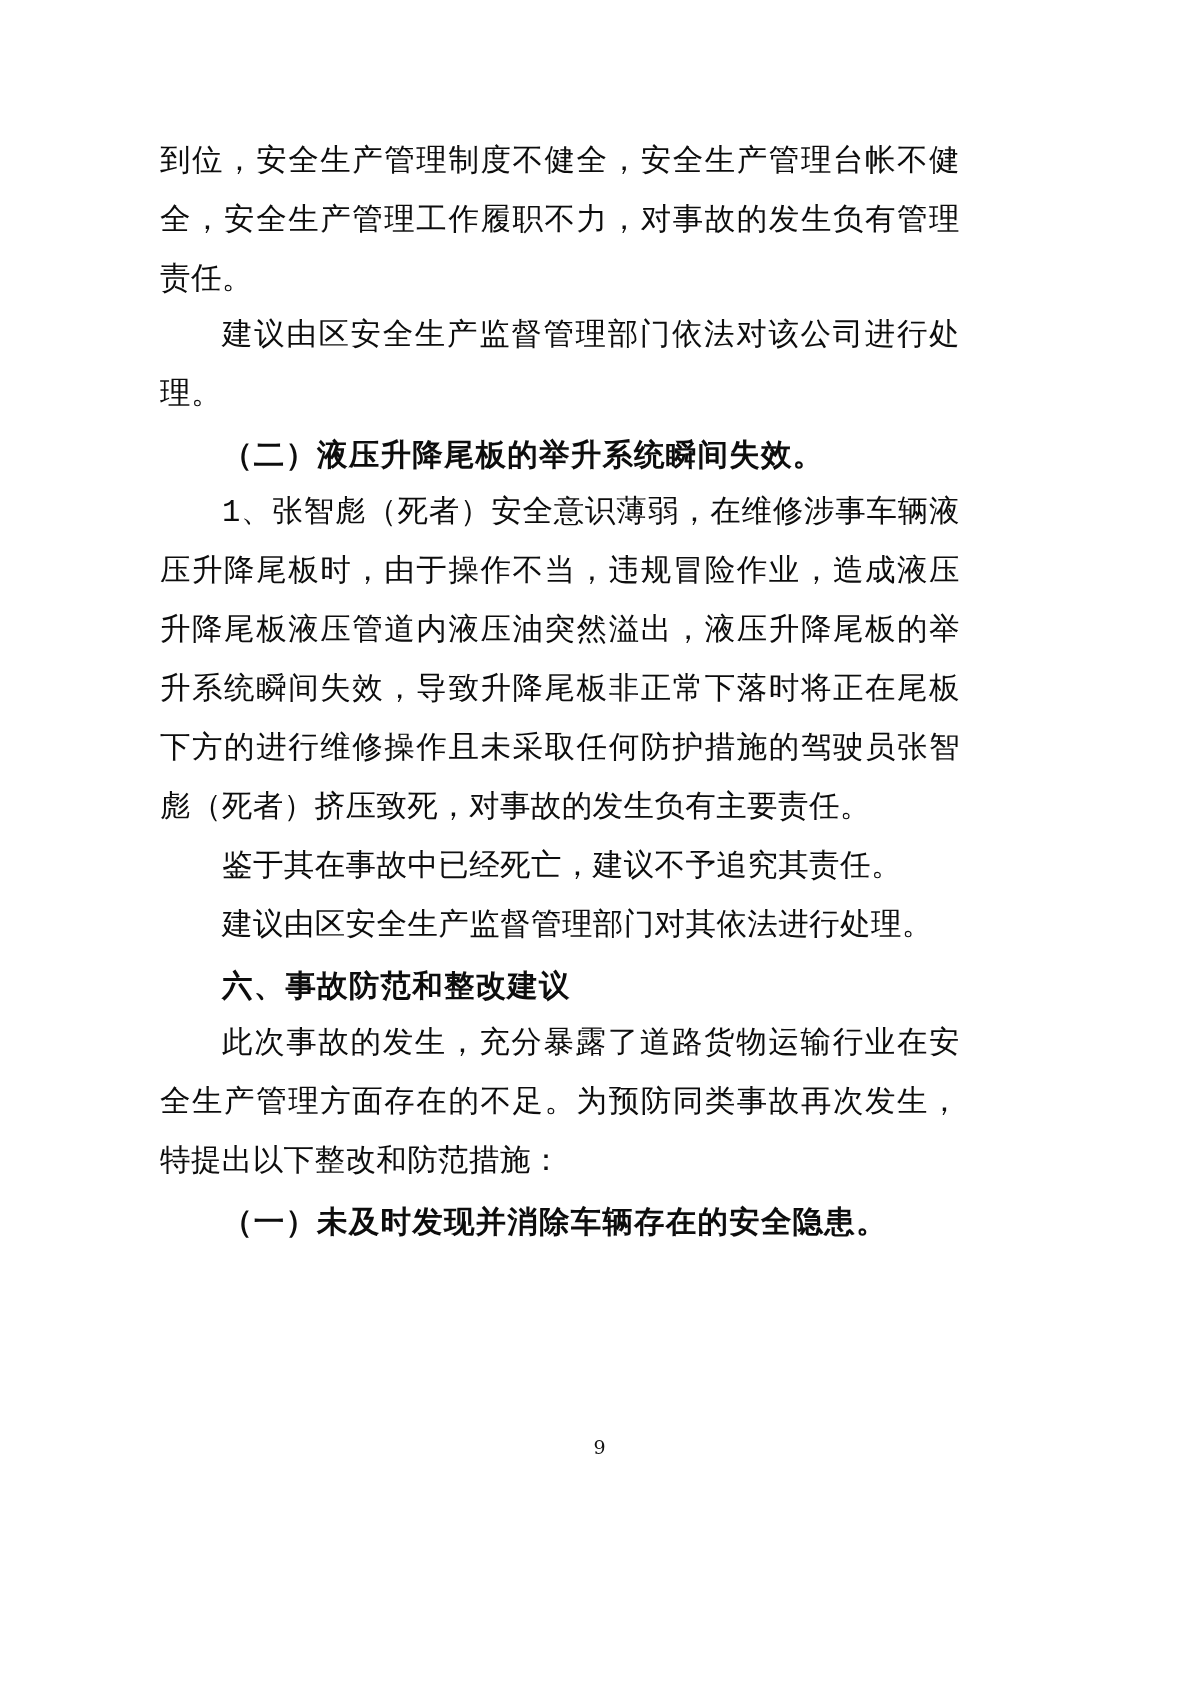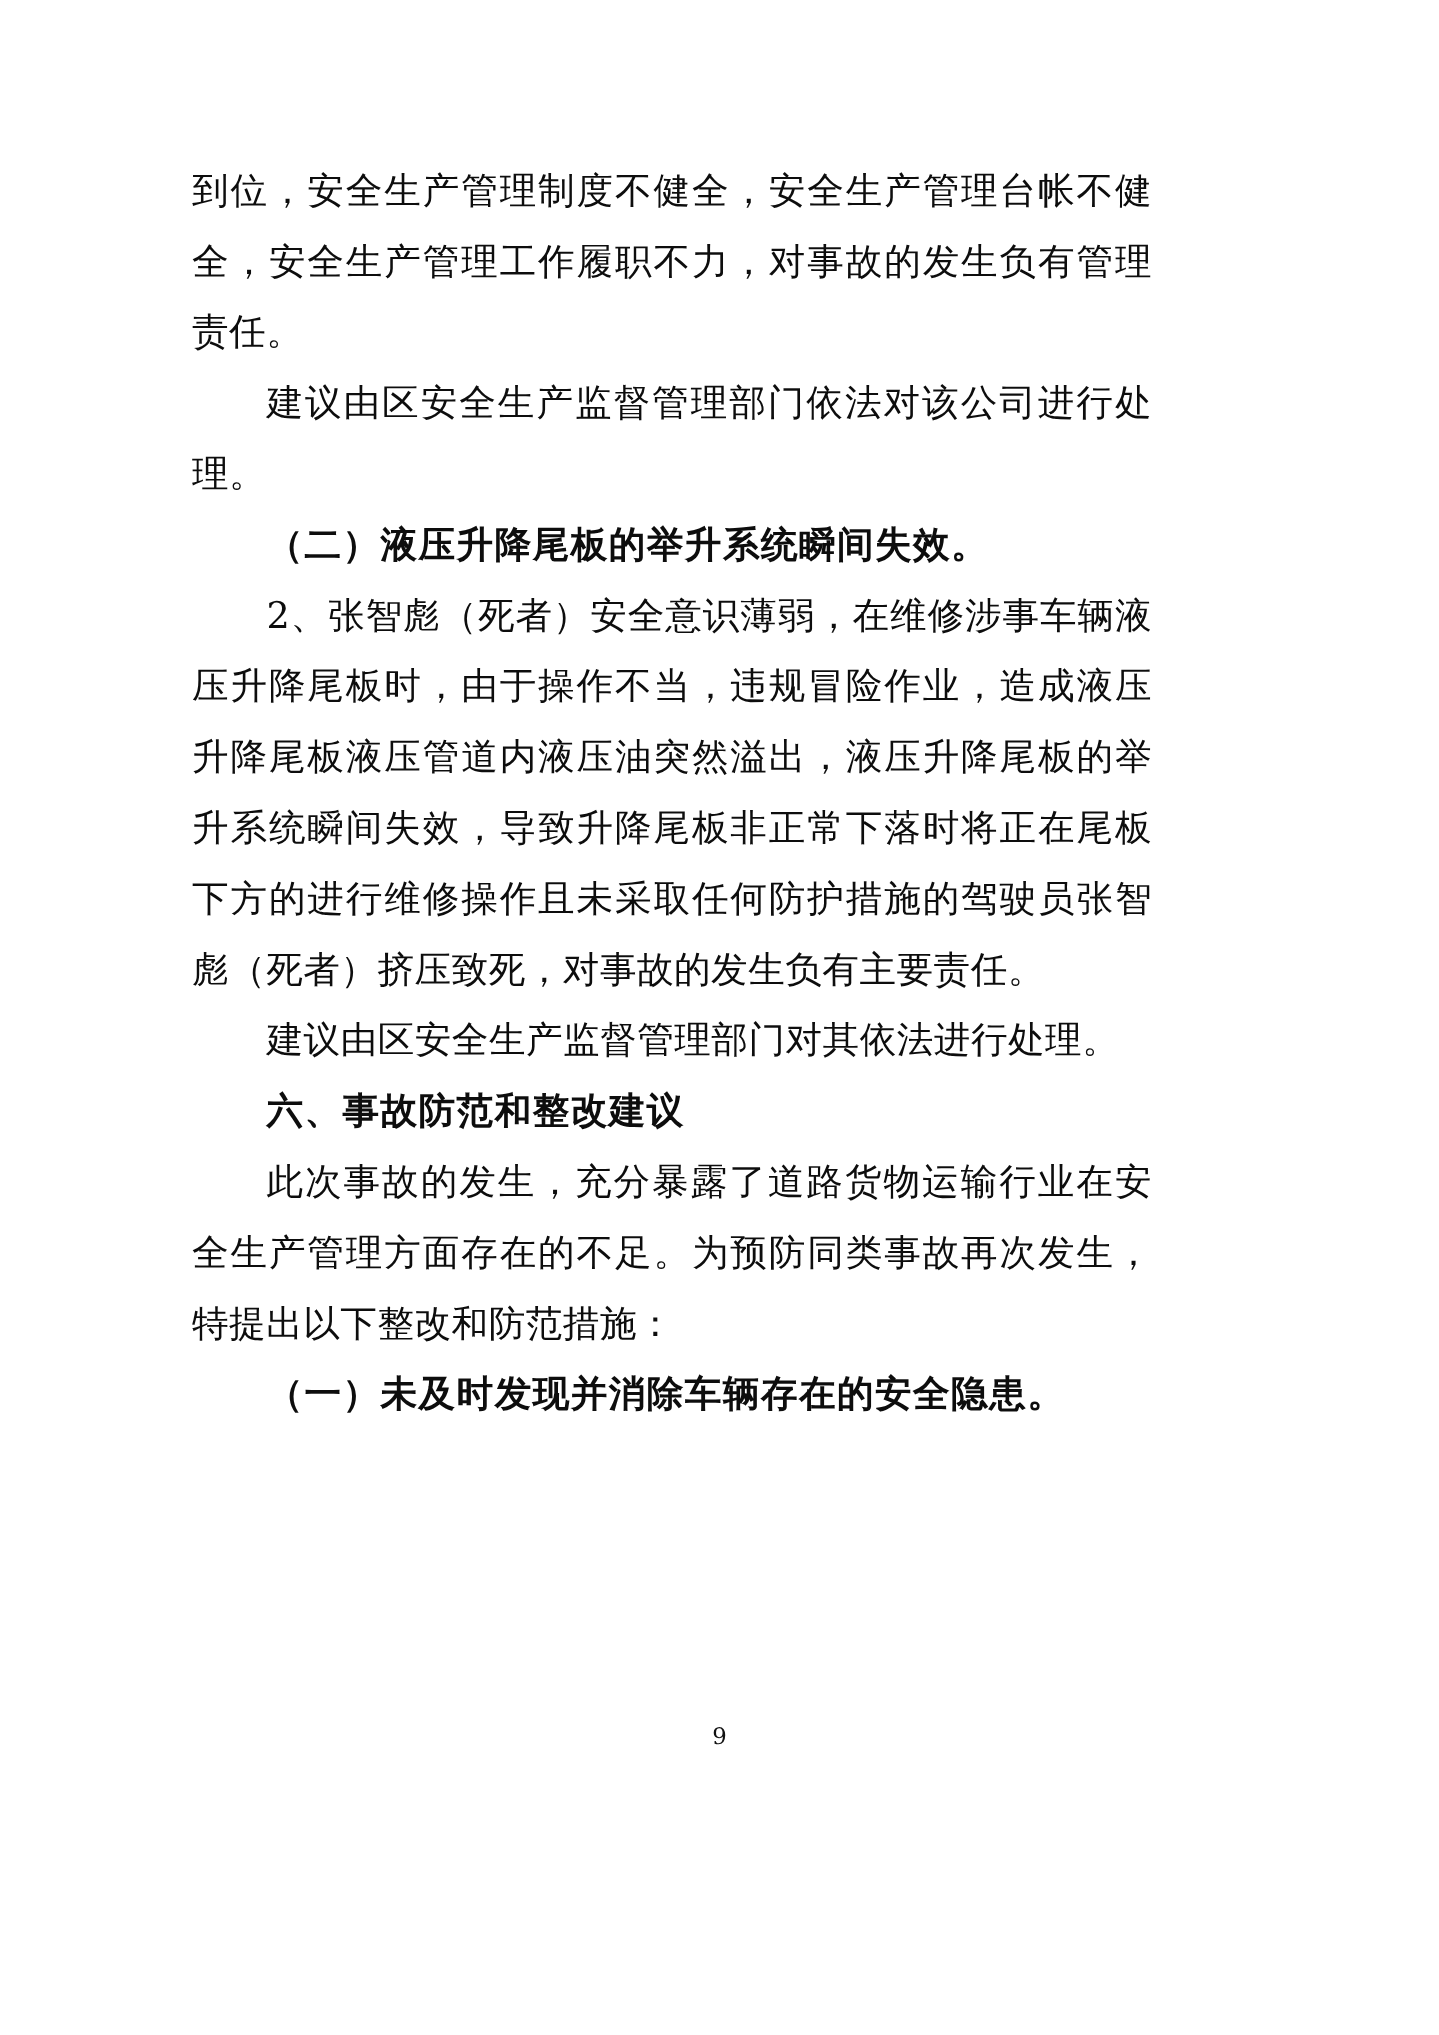--- a/index.html
+++ b/index.html
@@ -28,20 +28,21 @@
     font-size: 30.5px;
     line-height: 59px;
     letter-spacing: 0.4px;
     text-align: justify;
     text-justify: inter-ideograph;
     white-space: pre-wrap;
     word-break: break-all;
   }
   p.indent {
     text-indent: 62px;
+    font-family: Liberation Mono, monospace;
   }
   p.heading {
     font-weight: bold;
     text-indent: 62px;
     letter-spacing: 1.2px;
   }
   .page-number {
     position: absolute;
     left: 0;
     right: 0;
@@ -53,20 +54,21 @@
   }
 </style>
 </head>
 <body>
 
 <div class="page">
   <div class="content">
     <p class="body">到位，安全生产管理制度不健全，安全生产管理台帐不健全，安全生产管理工作履职不力，对事故的发生负有管理责任。</p>
     <p class="indent">建议由区安全生产监督管理部门依法对该公司进行处理。</p>
     <p class="heading">（二）液压升降尾板的举升系统瞬间失效。</p>
-    <p class="indent">2、张智彪（死者）安全意识薄弱，在维修涉事车辆液压升降尾板时，由于操作不当，违规冒险作业，造成液压升降尾板液压管道内液压油突然溢出，液压升降尾板的举升系统瞬间失效，导致升降尾板非正常下落时将正在尾板下方的进行维修操作且未采取任何防护措施的驾驶员张智彪（死者）挤压致死，对事故的发生负有主要责任。</p>
+    <p class="indent">1、张智彪（死者）安全意识薄弱，在维修涉事车辆液压升降尾板时，由于操作不当，违规冒险作业，造成液压升降尾板液压管道内液压油突然溢出，液压升降尾板的举升系统瞬间失效，导致升降尾板非正常下落时将正在尾板下方的进行维修操作且未采取任何防护措施的驾驶员张智彪（死者）挤压致死，对事故的发生负有主要责任。</p>
+    <p class="indent">鉴于其在事故中已经死亡，建议不予追究其责任。</p>
     <p class="indent">建议由区安全生产监督管理部门对其依法进行处理。</p>
     <p class="heading">六、事故防范和整改建议</p>
     <p class="indent">此次事故的发生，充分暴露了道路货物运输行业在安全生产管理方面存在的不足。为预防同类事故再次发生，特提出以下整改和防范措施：</p>
     <p class="heading">（一）未及时发现并消除车辆存在的安全隐患。</p>
   </div>
   <div class="page-number">9</div>
 </div>
 
 </body></html>

